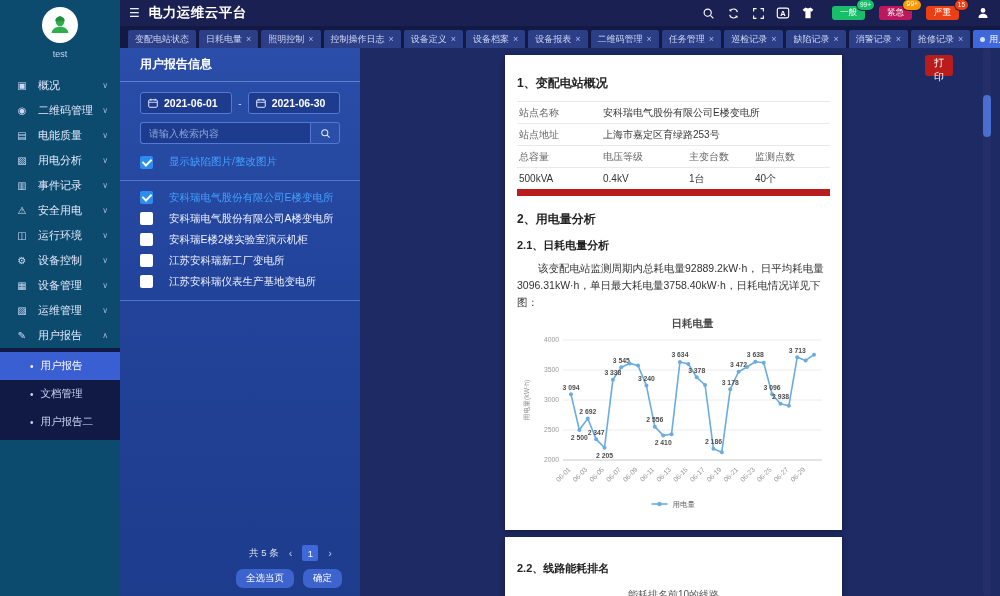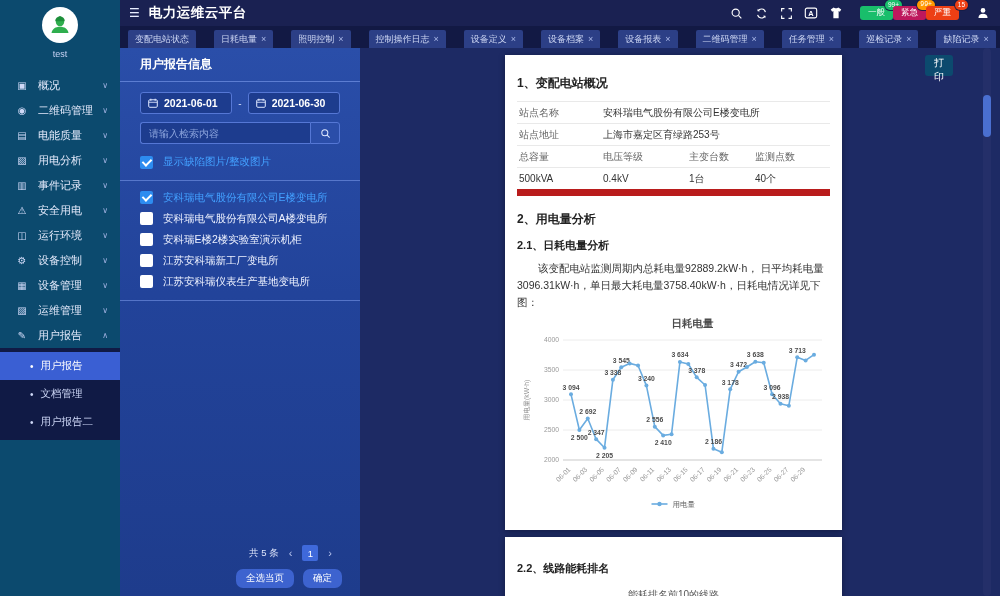--- a/index.html
+++ b/index.html
@@ -19,36 +19,36 @@
   .sitem.active{background:#3a5fd3;color:#fff}
   
   .topbar{position:absolute;left:120px;top:0;width:880px;height:26px;background:#1a2152;display:flex;align-items:center}
   .hamburger{color:#e8edff;font-size:12px;margin-left:9px;cursor:pointer}
   .app-title{color:#fff;font-size:13.5px;font-weight:bold;margin-left:9px;letter-spacing:.5px}
   .top-icons{margin-left:auto;display:flex;align-items:center;gap:11px;padding-right:10px}
   .tico{width:14px;height:14px;display:flex;align-items:center;justify-content:center;cursor:pointer}
   .badge{position:relative;height:14px;border-radius:3px;color:#fff;font-size:8.5px;display:flex;align-items:center;padding:0 8px;cursor:pointer}
   .bubble{position:absolute;top:-6px;right:-9px;height:10px;line-height:10px;border-radius:5px;padding:0 3px;font-size:6.5px;color:#fff;box-shadow:0 0 0 1px rgba(20,28,70,.9)}
   
-  .tabbar{position:absolute;left:120px;top:26px;width:880px;height:22px;background:#121944;display:flex;align-items:flex-end;padding-left:8px;box-sizing:border-box;gap:18px;overflow:hidden}
+  .tabbar{position:absolute;left:120px;top:26px;width:880px;height:22px;background:#121944;display:flex;align-items:flex-end;padding-left:8px;box-sizing:border-box;gap:3px;overflow:hidden}
   .tab{height:18px;display:flex;align-items:center;padding:0 7px;background:#2c3f86;color:#ccd5f2;font-size:9px;white-space:nowrap;cursor:pointer;border-radius:2px 2px 0 0}
   .tab .x{margin-left:4px;font-size:9px;color:#a9b7e7}
   .tab.active{background:#3f69da;color:#fff}
   .tabdot{width:5px;height:5px;border-radius:50%;background:#cfe0ff;margin-right:4px}
   
   .panel{position:absolute;left:120px;top:48px;width:240px;height:548px;background:linear-gradient(180deg,#2a4ea9 0%,#22439a 45%,#1e3c8c 100%)}
   .panel-title{height:33px;line-height:33px;padding-left:20px;color:#fff;font-size:12px;font-weight:bold;border-bottom:1px solid rgba(135,165,245,.55)}
   .dates{display:flex;align-items:center;margin:10px 20px 0}
   .date-input{flex:1;height:20px;background:#1d3c8e;border:1px solid #5577d5;border-radius:3px;display:flex;align-items:center;gap:6px;padding:0 7px;color:#fff;font-size:10.5px;font-weight:bold;cursor:pointer}
   .date-sep{color:#cdd9f8;margin:0 6px;font-size:10px}
   .search-row{display:flex;margin:8px 20px 0;height:22px}
   .search-input{flex:1;min-width:0;background:#1d3c8e;border:1px solid #5577d5;border-right:none;border-radius:3px 0 0 3px;color:#fff;font-size:10px;padding:0 8px;outline:none}
   .search-input::placeholder{color:#8ba3dc}
   .search-btn{width:28px;background:#2b4ea9;border:1px solid #5577d5;border-radius:0 3px 3px 0;display:flex;align-items:center;justify-content:center;cursor:pointer}
-  .chk-row{display:flex;align-items:center;gap:10px;margin:10px 20px 0;font-size:10.5px;color:#eef2ff;height:16px;cursor:pointer}
+  .chk-row{display:flex;align-items:center;gap:16px;margin:10px 20px 0;font-size:10.5px;color:#eef2ff;height:16px;cursor:pointer}
   .chk{width:13px;height:13px;border-radius:2px;background:#fff;flex-shrink:0;position:relative}
   .chk.on{background:#2d8cf0}
   .chk.on:after{content:"";position:absolute;left:4px;top:1px;width:4px;height:7px;border:solid #fff;border-width:0 2px 2px 0;transform:rotate(45deg)}
   .blue{color:#43a0ff}
   .divider{height:1px;background:rgba(135,165,245,.5);margin-top:10px}
   .stations{margin-top:6px}
   .stations .chk-row{margin-top:0;height:21px}
   .panel-footer{position:absolute;left:0;right:0;bottom:8px}
   .pager{display:flex;justify-content:flex-end;align-items:center;gap:10px;padding-right:28px;color:#dfe6fb;font-size:9.5px;height:16px}
   .arrow{color:#b9c6ef;font-size:11px;cursor:pointer}
@@ -65,21 +65,21 @@
   .tbl{margin-top:9px;font-size:10px}
   .trow{display:grid;align-items:center;height:21px;border-top:1px solid #e9e9e9;padding-left:2px}
   .trow.last{border-bottom:7px solid #b91c1c}
   .g2{grid-template-columns:84px 1fr}
   .g4{grid-template-columns:84px 86px 66px 1fr}
   .lab{color:#666}.val{color:#333}
   .sec2{margin-top:15px}
   .para{font-size:10.5px;color:#333;line-height:1.62;text-indent:2em;margin:7px 0 0}
   .chart-wrap{margin-top:3px}
   .caption{text-align:center;font-size:10px;color:#555;margin-top:12px}
-  .print-btn{position:absolute;left:565px;top:7px;width:28px;height:21px;background:#0c4a6e;color:#fff;font-size:10px;border:none;border-radius:3px;cursor:pointer;font-family:inherit}
+  .print-btn{position:absolute;left:565px;top:7px;width:28px;height:21px;background:#b91c1c;color:#fff;font-size:10px;border:none;border-radius:3px;cursor:pointer;font-family:inherit}
   .scrollbar{position:absolute;right:9px;top:0;width:8px;height:548px;background:#242f69;border-radius:4px}
   .thumb{position:absolute;top:47px;left:0;width:8px;height:42px;background:#4a6fd0;border-radius:4px;cursor:pointer}
   svg text{font-family:"Liberation Sans","DejaVu Sans",sans-serif}
 </style>
 </head>
 <body>
 
 <div class="sidebar">
   <div class="avatar">
     <svg width="26" height="26" viewBox="0 0 26 26">
@@ -190,21 +190,21 @@
       <svg width="14" height="14" viewBox="0 0 16 16">
           <rect x="1.5" y="2.5" width="13" height="11" rx="2" fill="none" stroke="#fff" stroke-width="1.3"></rect>
           <text x="8" y="11" text-anchor="middle" font-size="8.5" fill="#fff" font-weight="bold">A</text>
         </svg>
     </span>
     <span class="tico">
       <svg width="14" height="14" viewBox="0 0 16 16">
           <path d="M5.3 1.8 2 4l1.6 2.6 1.4-.9V14h6V5.7l1.4.9L14 4l-3.3-2.2c-.9 1.1-4.5 1.1-5.4 0z" fill="#fff"></path>
         </svg>
     </span>
-    <div id="badges" style="display:flex;margin:0 6px">
+    <div id="badges" style="display:flex;gap:14px;margin:0 6px">
         <div class="badge" style="background: rgb(25, 190, 107);">
           <span>一般</span>
           <span class="bubble" style="background: rgb(25, 190, 107);">99+</span>
         </div>
         <div class="badge" style="background: #be185d; font-family: Liberation Mono, monospace;">
           <span>紧急</span>
           <span class="bubble" style="background: rgb(255, 153, 0);">99+</span>
         </div>
         <div class="badge" style="background: rgb(237, 63, 20);">
           <span>严重</span>

